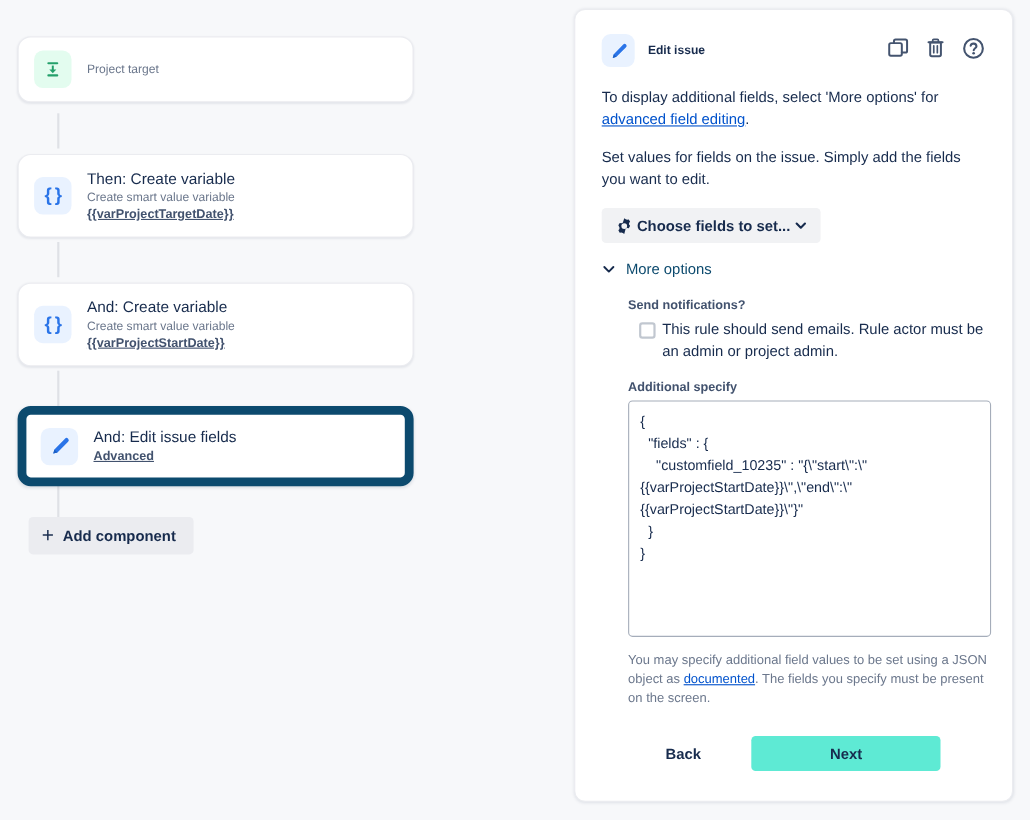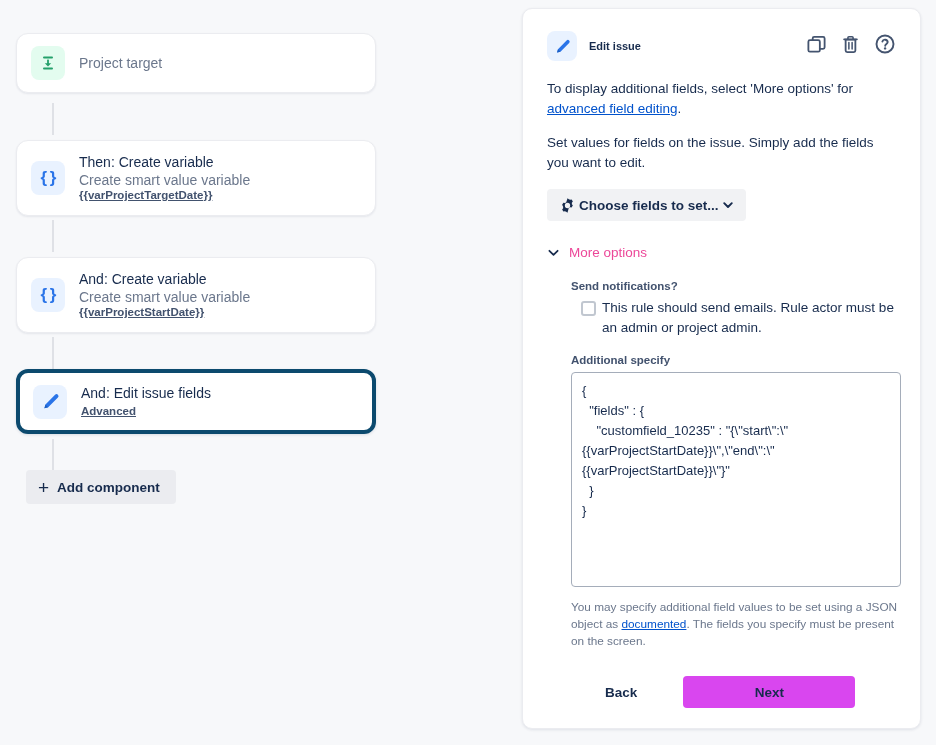--- a/index.html
+++ b/index.html
@@ -31,42 +31,42 @@
     width: 360px;
     background: #ffffff;
     border: 1px solid #ebecf0;
     border-radius: 12px;
     box-shadow: 0 1px 2px rgba(9,30,66,0.08);
     display: flex;
     align-items: center;
     padding: 12px 14px;
   }
   .node.selected {
-    border: 4px solid #0c4a6e;
+    border: 8px solid #0c4a6e;
     box-shadow: 0 1px 3px rgba(9,30,66,0.12);
     padding: 11px 13px;
   }
   .node-icon {
     width: 34px; height: 34px;
     border-radius: 8px;
     flex: 0 0 34px;
     display: flex; align-items: center; justify-content: center;
     margin-right: 14px;
   }
   .icon-green { background: #e3fcef; }
   .icon-blue  { background: #e9f2ff; }
   .node-body { flex: 1 1 auto; min-width: 0; }
   .node-title {
     font-size: 14px;
     color: #172b4d;
     line-height: 18px;
     margin-bottom: 2px;
   }
   .node-sub {
-    font-size: 14px;
+    font-size: 11px;
     color: #6b778c;
     line-height: 15px;
   }
   .node-sub-strong {
     font-size: 11.5px;
     color: #42526e;
     font-weight: bold;
     line-height: 15px;
     text-decoration: underline;
   }
@@ -159,23 +159,23 @@
     font-weight: bold;
     color: #172b4d;
     cursor: pointer;
     margin-top: 2px;
   }
 
   .more-options {
     display: flex;
     align-items: center;
     gap: 9px;
-    margin-top: 24px;
-    font-size: 13.5px;
-    color: #ec4899;
+    margin-top: 16px;
+    font-size: 13.5px;
+    color: #0c4a6e;
     cursor: pointer;
   }
 
   .opt-body { padding-left: 24px; margin-top: 20px; }
   .field-label {
     font-size: 11.5px;
     font-weight: bold;
     color: #42526e;
     margin-bottom: 6px;
   }
@@ -238,21 +238,21 @@
     font-size: 13.5px;
     font-weight: bold;
     color: #172b4d;
     cursor: pointer;
     padding: 8px 14px;
   }
   .next-btn {
     margin-left: 32px;
     width: 172px;
     height: 32px;
-    background: #d946ef;
+    background: #5eead4;
     border: none;
     border-radius: 4px;
     font-family: "Liberation Sans", sans-serif;
     font-size: 13.5px;
     font-weight: bold;
     color: #172b4d;
     cursor: pointer;
   }
 </style>
 </head>

